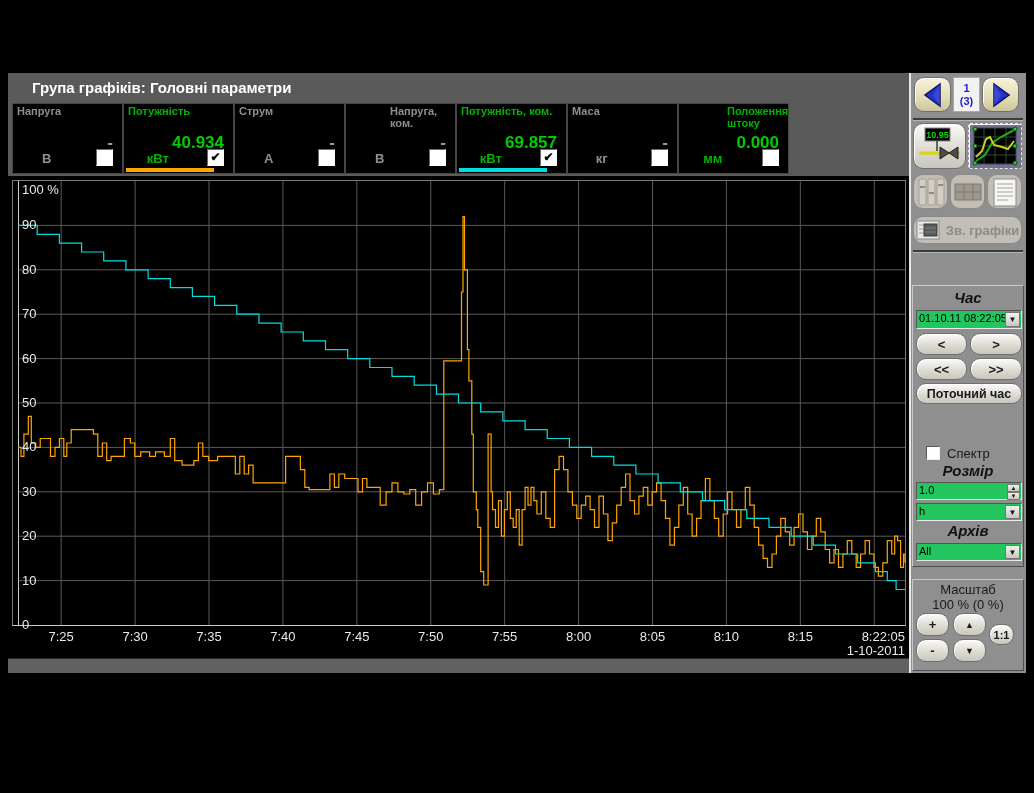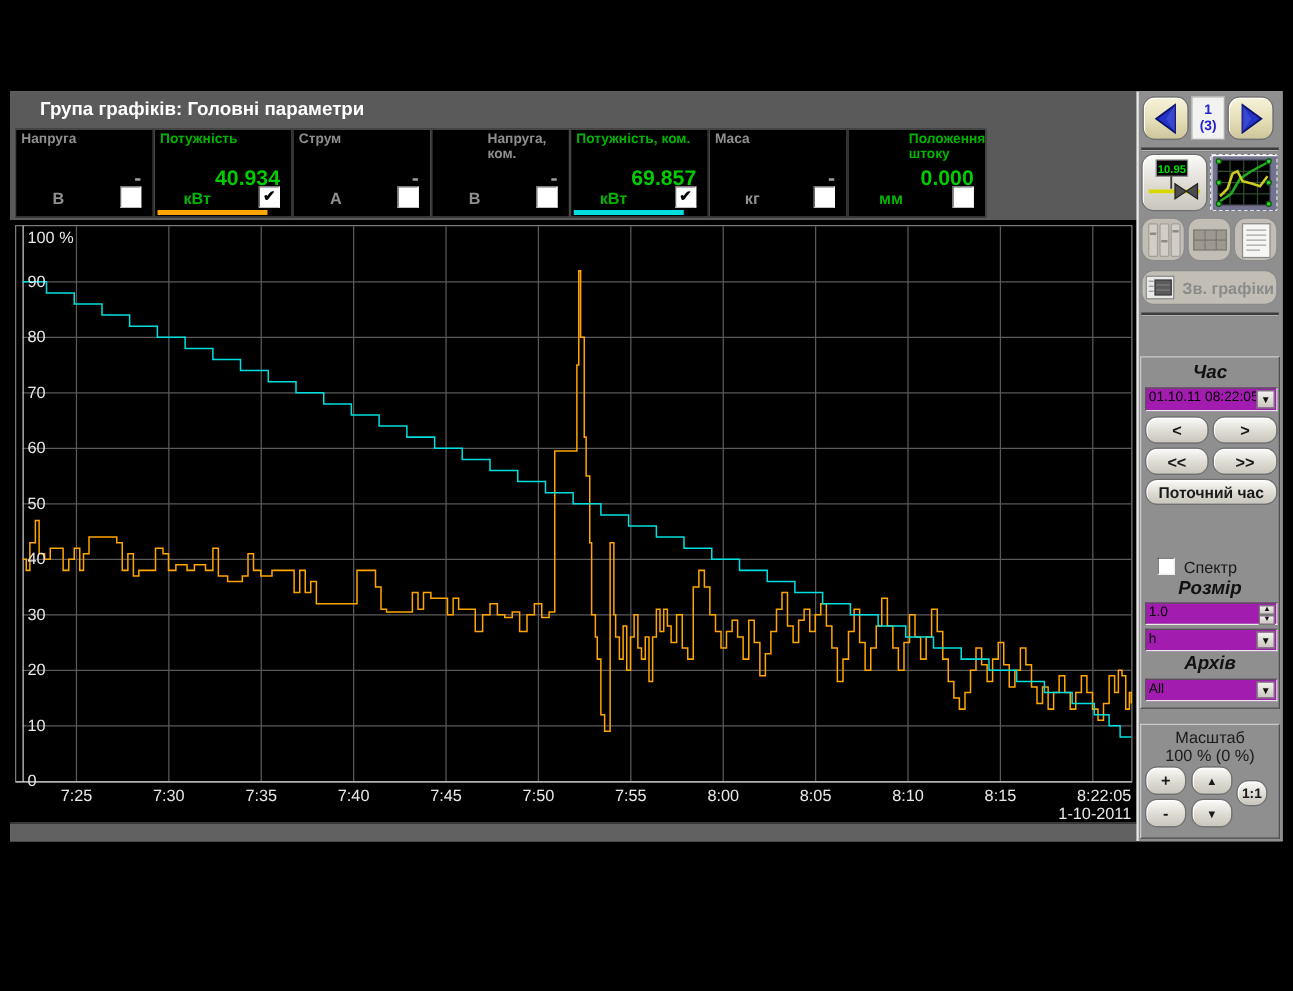--- a/index.html
+++ b/index.html
@@ -28,21 +28,21 @@
     font-family:"Liberation Sans",sans-serif;display:flex;align-items:center;justify-content:center;}
   .btn.dis{background:#c2beb6;color:#8b8b8b;box-shadow:none;border-color:#8a8a8a;}
   .navbtn{background:linear-gradient(180deg,#f7f3da 0%,#e3dcb4 60%,#cdc69b 100%);}
   .pageind{position:absolute;background:#f2f2f0;color:#2323cc;font-size:11px;font-weight:bold;
     text-align:center;line-height:13px;border:1px solid #aaa;box-sizing:border-box;padding-top:4px;}
   .sep{position:absolute;left:2px;width:110px;height:2px;background:#3c3c3c;border-bottom:1px solid #b5b5b5;}
   .selbtn{background:#73738f;border:1px dashed #e6e6e6;border-radius:2px;}
   .panelbox{position:absolute;left:1px;width:112px;background:#8f8f8f;border:1px solid;
     border-color:#c9c9c9 #4e4e4e #4e4e4e #c9c9c9;box-sizing:border-box;}
   .ptitle{position:absolute;left:0;width:100%;text-align:center;font-size:15px;font-weight:bold;font-style:italic;color:#111;}
-  .combo{position:absolute;background:#a21caf;border:1px solid;border-color:#555 #e9e9e9 #e9e9e9 #555;box-sizing:border-box;}
+  .combo{position:absolute;background:#22c55e;border:1px solid;border-color:#555 #e9e9e9 #e9e9e9 #555;box-sizing:border-box;}
   .combo .cv{position:absolute;left:2px;top:1px;right:16px;font-size:11px;color:#000;white-space:nowrap;overflow:hidden;}
   .ddbtn{position:absolute;right:1px;top:1px;bottom:1px;width:15px;background:linear-gradient(180deg,#f2f2ee,#c9c6be);
     border:1px solid #777;font-size:8px;line-height:14px;text-align:center;color:#111;box-sizing:border-box;}
   .disp{position:absolute;border:1px solid;border-color:#4e4e4e #cdcdcd #cdcdcd #4e4e4e;box-sizing:border-box;
     text-align:center;font-size:12.5px;color:#0a0a0a;line-height:15px;padding-top:2px;}
   .cb{position:absolute;width:14px;height:14px;background:#fff;border:1px solid;border-color:#555 #eee #eee #555;box-sizing:border-box;}
   .lbl{position:absolute;font-size:13px;color:#1a1a1a;}
   .spin .cv{right:14px;}
   .spinbtns{position:absolute;right:1px;top:1px;bottom:1px;width:13px;display:flex;flex-direction:column;}
   .spinbtns span{flex:1;background:linear-gradient(180deg,#f2f2ee,#c9c6be);border:1px solid #777;font-size:6px;

